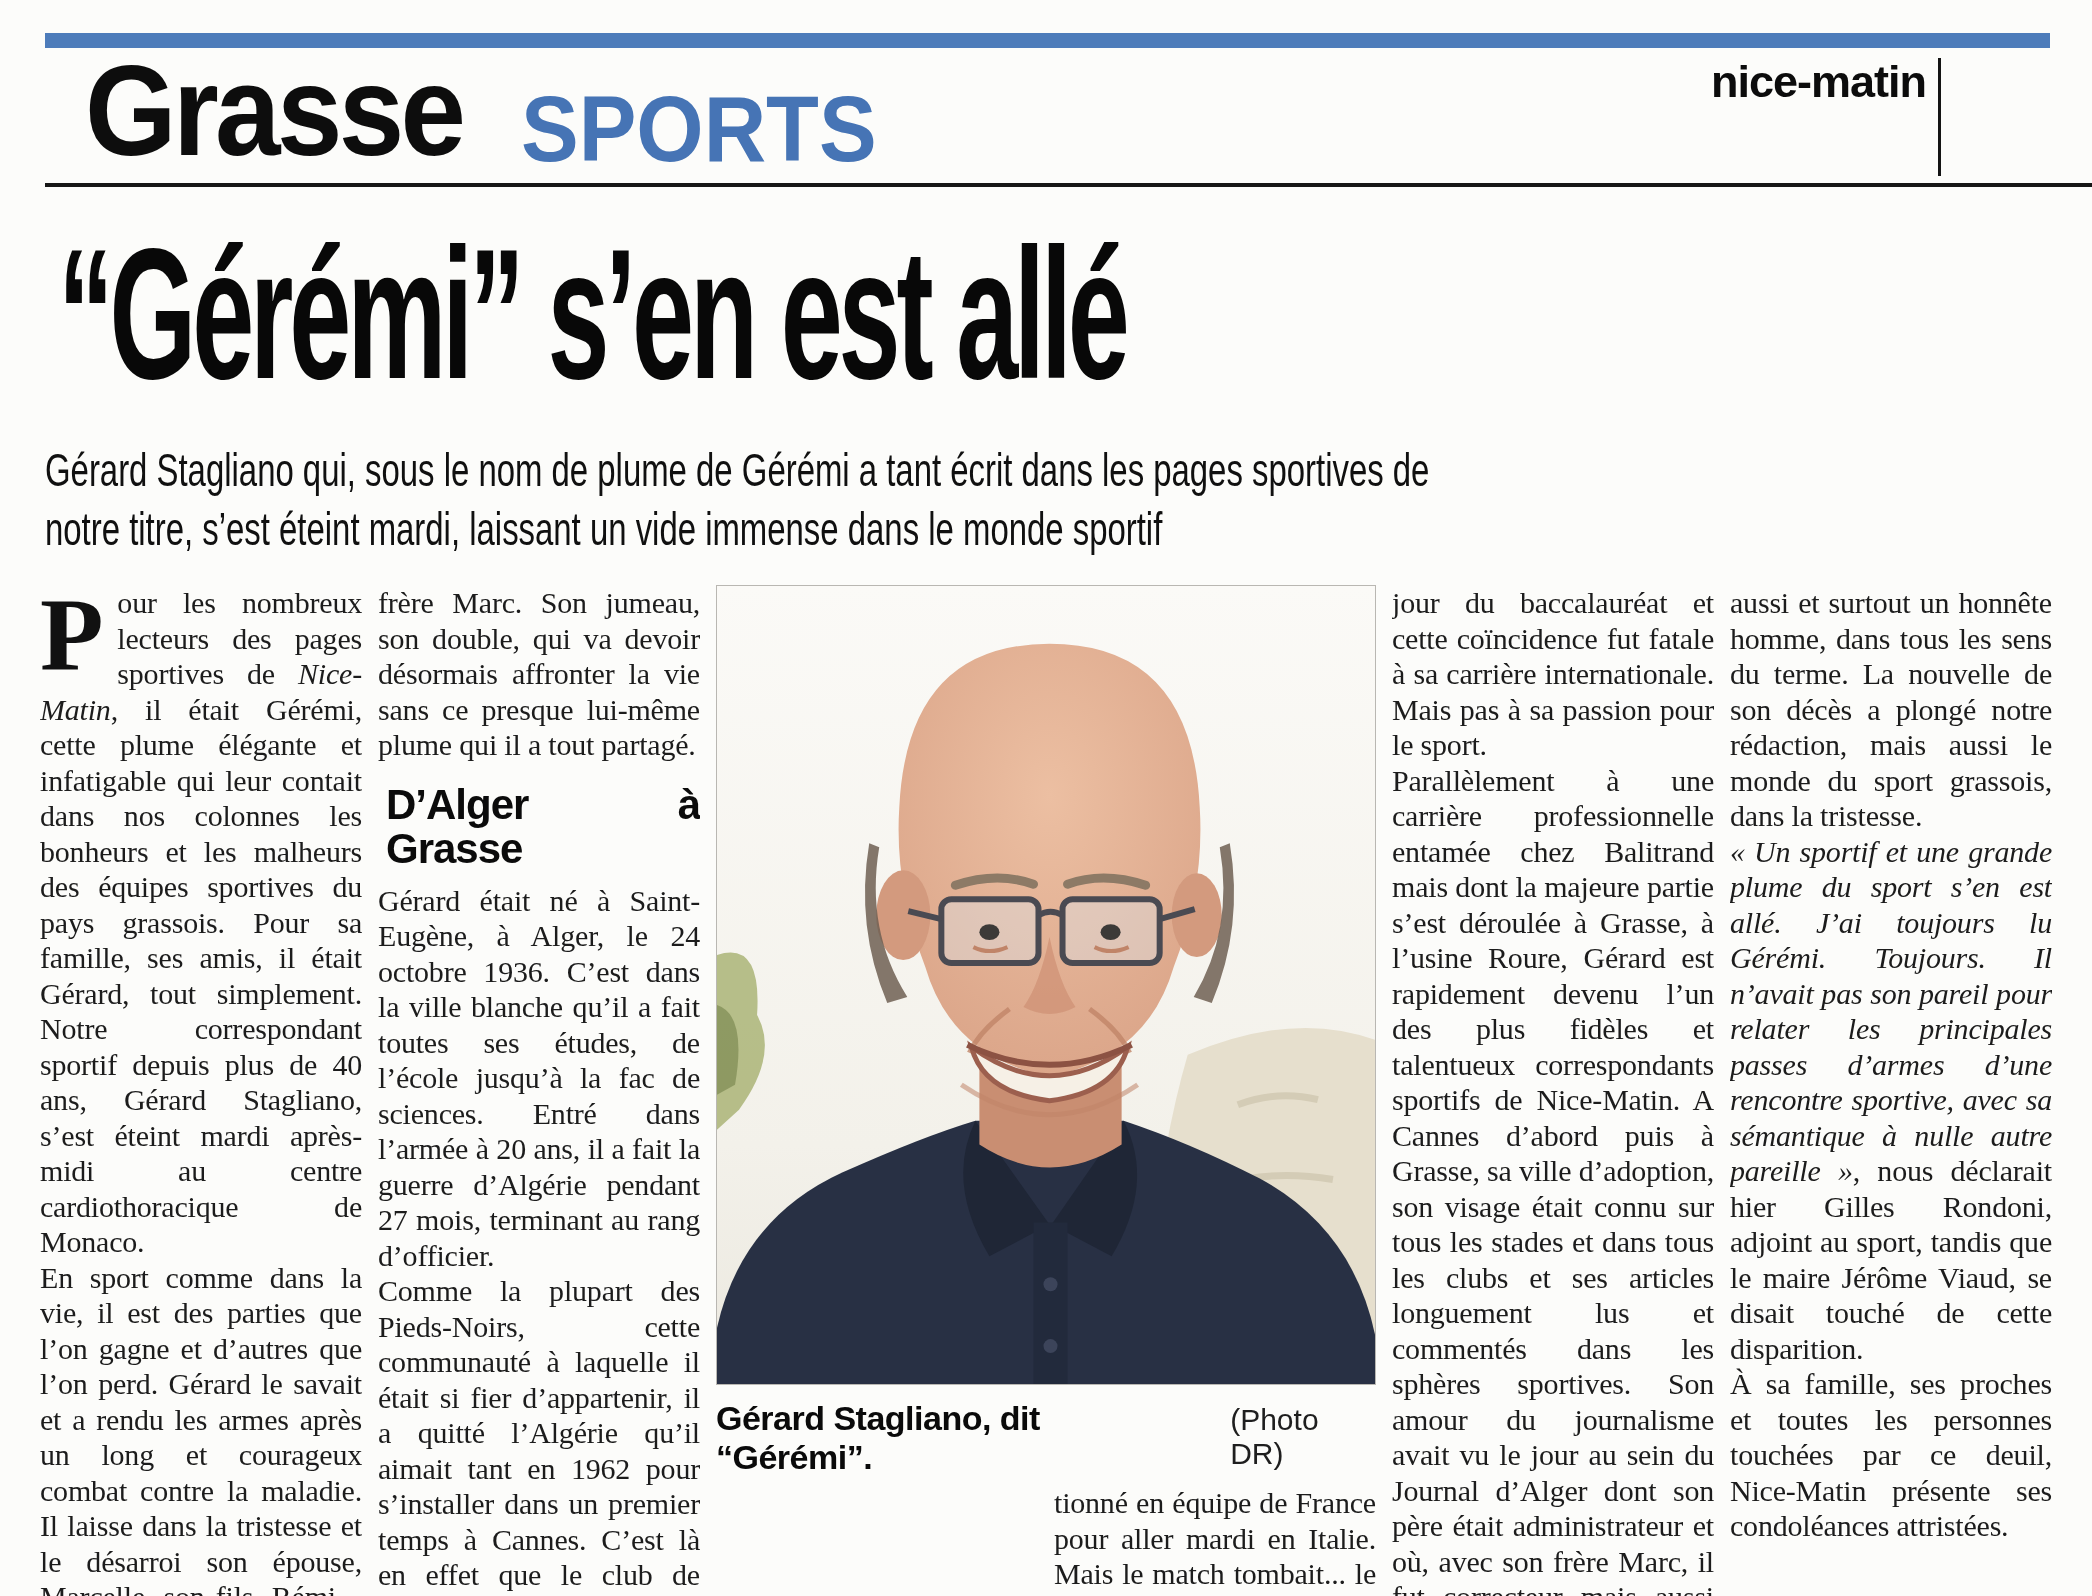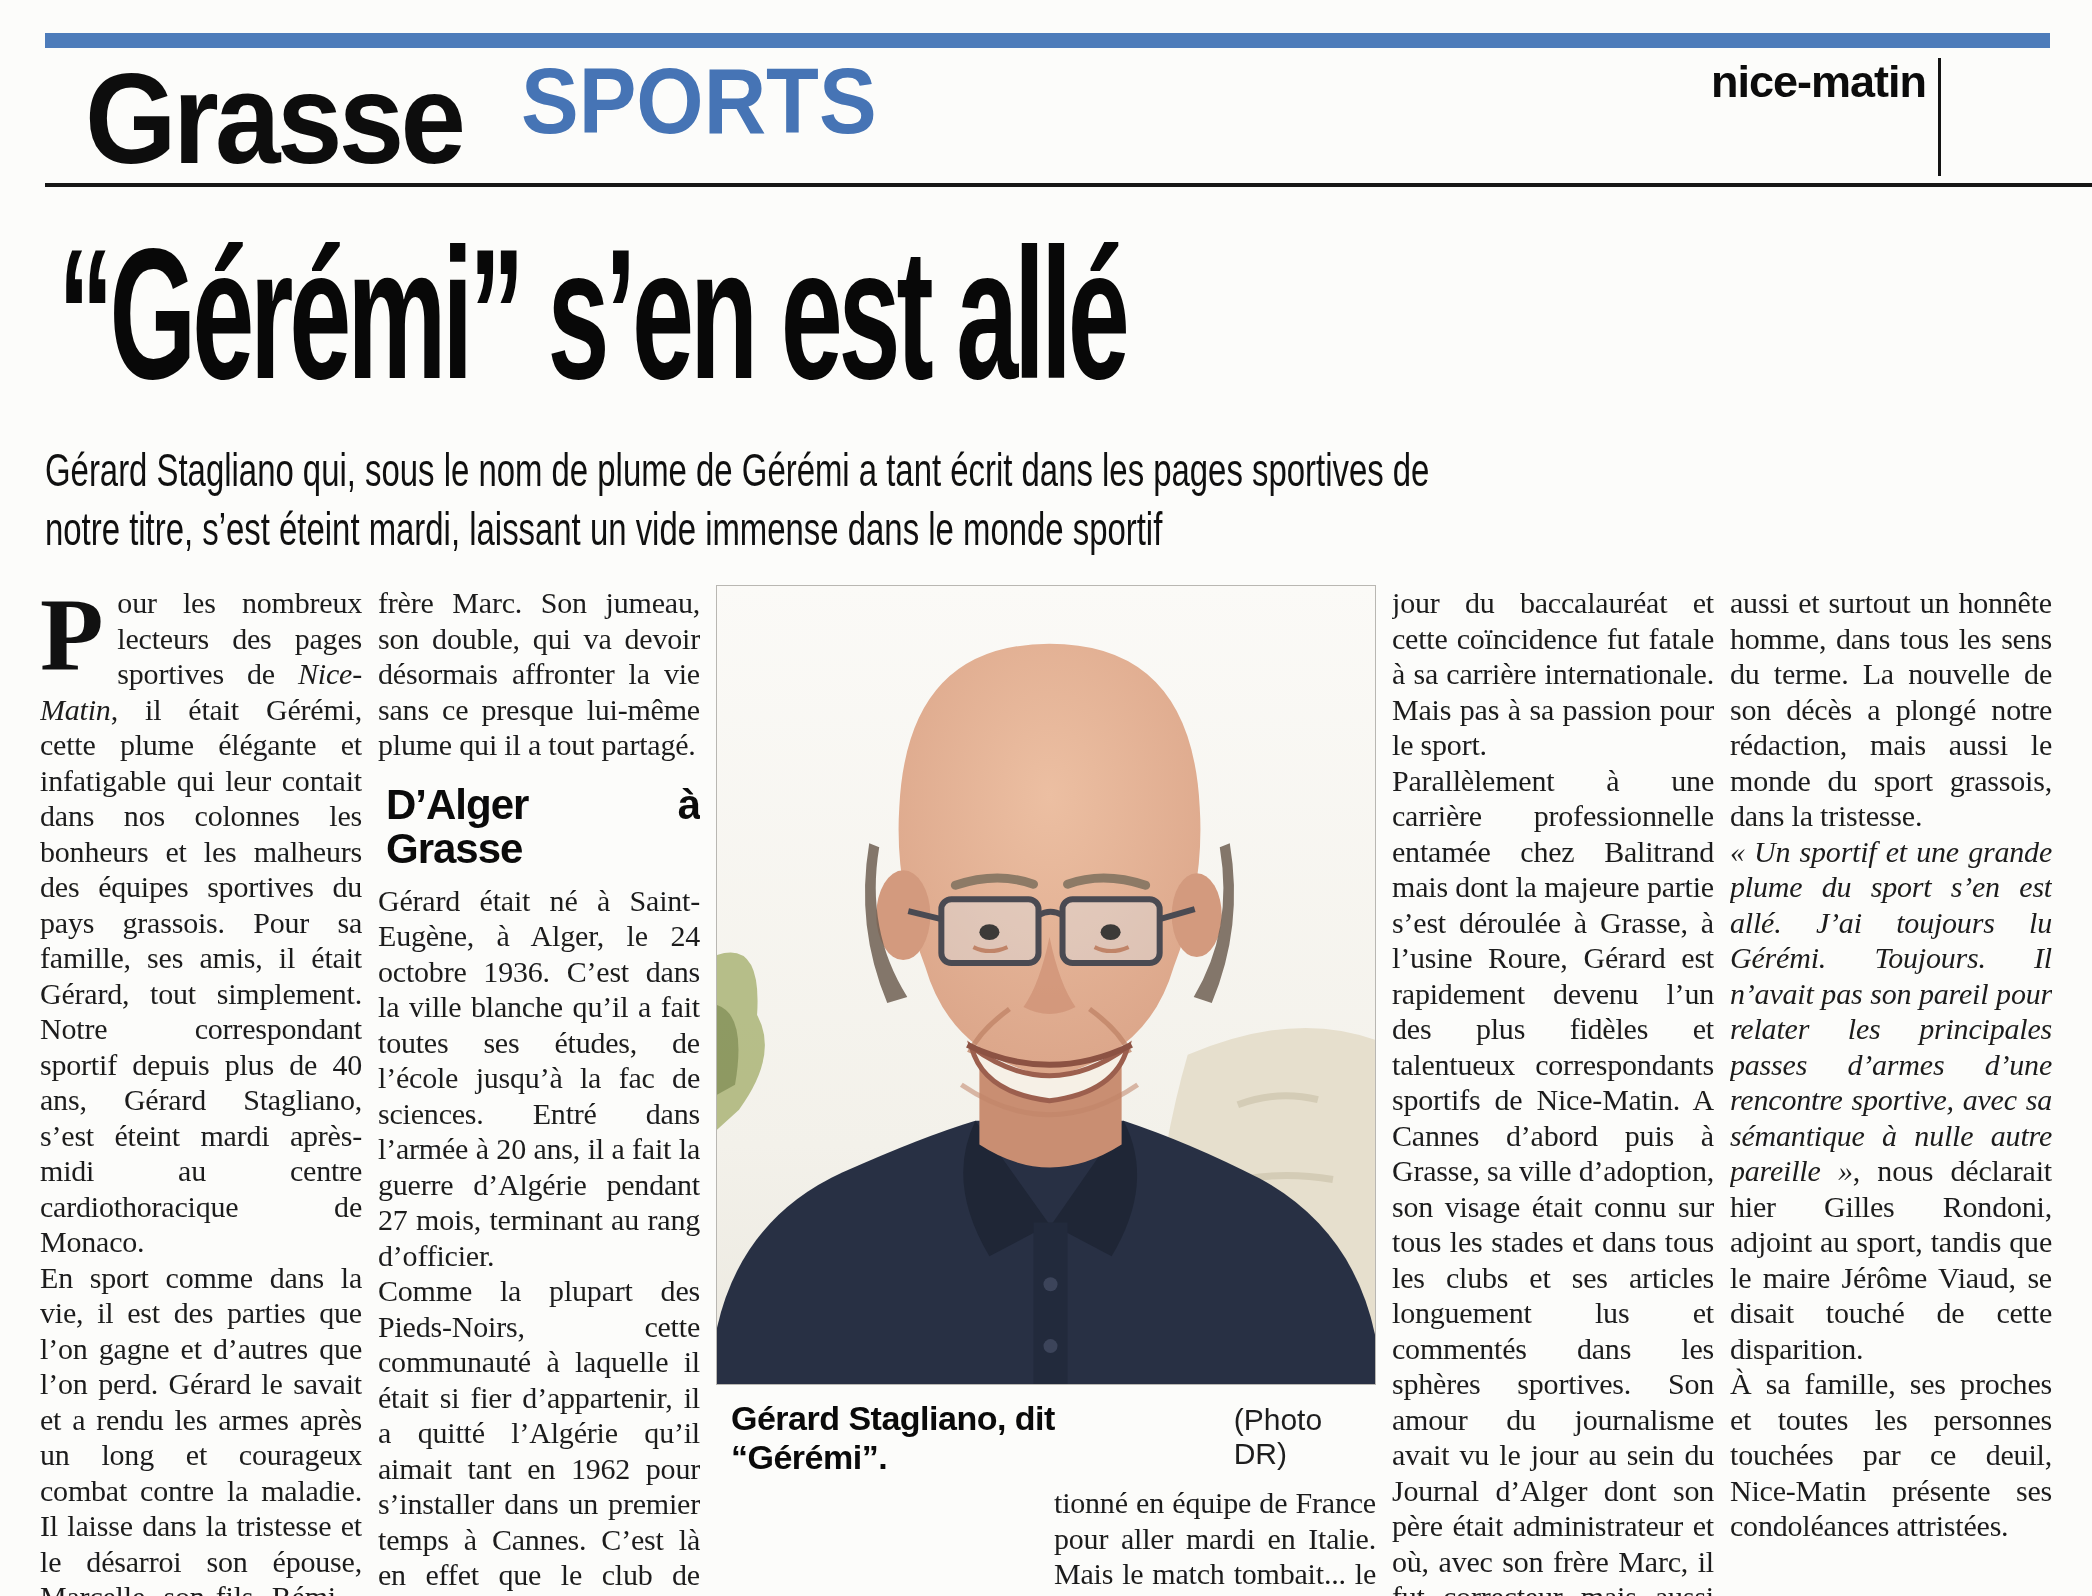--- a/index.html
+++ b/index.html
@@ -3,21 +3,21 @@
 <meta charset="utf-8">
 <style>
   html,body{margin:0;padding:0;background:#e8e8e8;}
   .page{
     position:relative;width:2092px;height:1596px;margin:0 auto;
     background:#fcfcfa;overflow:hidden;
     font-family:"Liberation Serif",serif;color:#1c1c1c;
   }
   
   .topbar{position:absolute;left:45px;top:33px;width:2005px;height:15px;background:var(--bar-blue,#4d7cba);}
-  .masthead{position:absolute;left:85px;top:55px;height:120px;display:flex;align-items:flex-start;}
+  .masthead{position:absolute;left:85px;top:55px;height:120px;display:flex;align-items:flex-end;}
   .town{font-family:"Liberation Sans",sans-serif;font-weight:700;font-size:128px;letter-spacing:-4px;color:#0d0d0d;line-height:1;display:inline-block;transform:scaleX(.92);transform-origin:left bottom;}
   .sports{font-family:"Liberation Sans",sans-serif;font-weight:700;font-size:92px;letter-spacing:0px;color:var(--accent-blue,#4674b5);line-height:1;margin-left:26px;display:inline-block;transform:scaleX(.94);transform-origin:left bottom;}
   .paper-info{position:absolute;right:166px;top:56px;text-align:right;font-family:"Liberation Sans",sans-serif;}
   .paper-name{font-weight:700;font-size:45px;letter-spacing:-1px;color:#0c0c0c;line-height:1.15;}
   .paper-date{font-weight:400;font-size:38px;color:#222;line-height:1.3;}
   .paper-rule{position:absolute;right:151px;top:58px;width:3px;height:118px;background:#141414;}
   .header-rule{position:absolute;left:45px;top:183px;width:2047px;height:4px;background:#161616;}
   
   .headline{position:absolute;left:58px;top:212px;margin:0;white-space:nowrap;
     font-family:"Liberation Sans",sans-serif;font-weight:700;font-size:186px;letter-spacing:-7px;color:#080808;line-height:1.1;
@@ -33,21 +33,21 @@
   .col{font-size:30px;line-height:35.5px;text-align:justify;letter-spacing:-0.2px;overflow:hidden;}
   .col p{margin:0;}
   .col p.flush{text-align-last:justify;}
   .col h3{font-family:"Liberation Sans",sans-serif;font-weight:700;font-size:42px;letter-spacing:-1px;margin:20px 0 12px 8px;color:#0b0b0b;line-height:1.05;}
   .col .italic{font-style:italic;}
   .dropcap{float:left;font-family:"Liberation Serif",serif;font-weight:700;font-size:104px;line-height:84px;padding:8px 14px 0 0;color:#111;}
   
   .photo-frame{width:100%;height:800px;border:1px solid #b9b7b2;box-sizing:border-box;background:#f6f5f1;}
   .photo-frame svg{display:block;width:100%;height:100%;}
   .caption-row{display:flex;justify-content:space-between;align-items:baseline;margin-top:14px;}
-  .caption{font-family:"Liberation Sans",sans-serif;font-weight:700;font-size:34px;color:#0a0a0a;letter-spacing:-0.5px;margin-left:15px;}
+  .caption{font-family:"Liberation Sans",sans-serif;font-weight:700;font-size:34px;color:#0a0a0a;letter-spacing:-0.5px;}
   .credit{font-family:"Liberation Sans",sans-serif;font-weight:400;font-size:30px;color:#1e1e1e;margin-left:39px;}
 </style>
 </head>
 <body>
 
 <div class="page">
 
   <div class="topbar"></div>
   <div class="masthead">
     <span class="town">Grasse</span>

